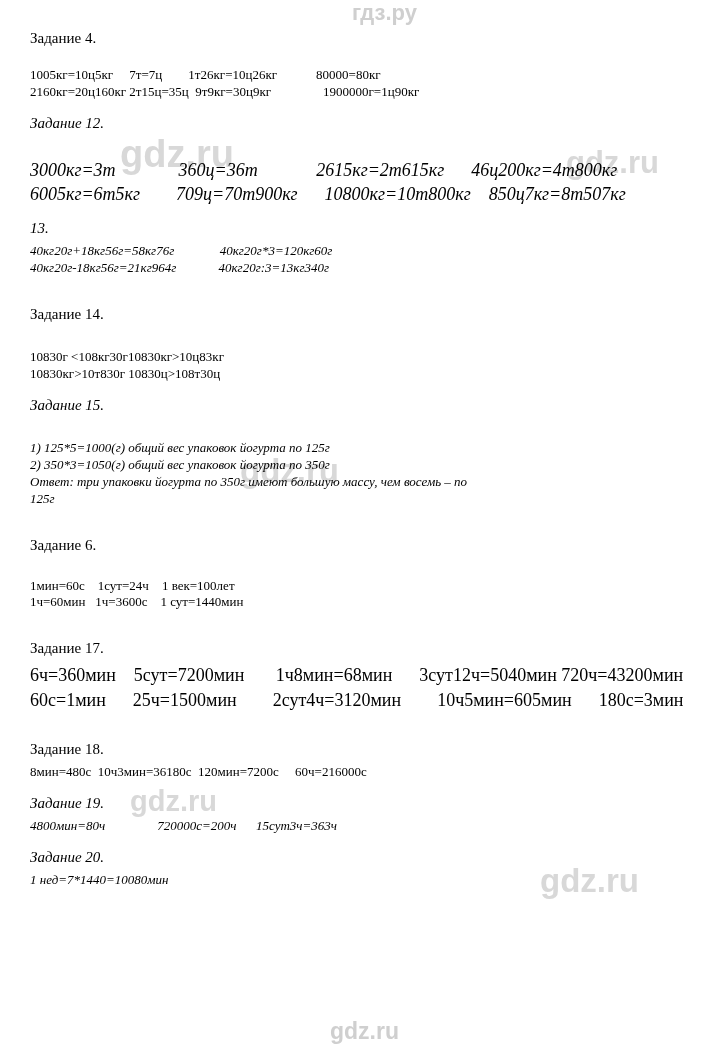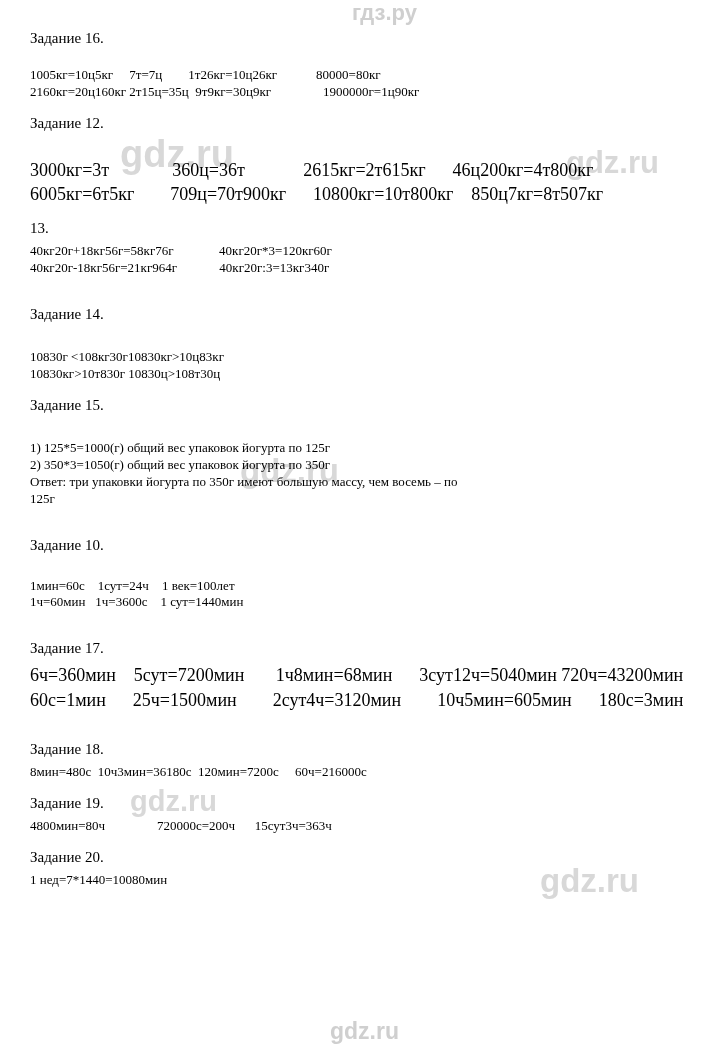--- a/index.html
+++ b/index.html
@@ -38,21 +38,21 @@
   .line {
     font-size: 13px;
     line-height: 1.30;
     white-space: pre;
   }
   .line.small {
     font-size: 18px;
     line-height: 1.35;
   }
   .gap-top-lg { margin-top: 29px; }
-  .gap-top-md { margin-top: 12px; }
+  .gap-top-md { margin-top: 12px; font-style: italic; }
 
   
   .wm {
     position: absolute;
     font-family: "Liberation Sans", sans-serif;
     font-weight: bold;
     color: #d8d8d8;
     z-index: 1;
     user-select: none;
     white-space: nowrap;
@@ -105,21 +105,21 @@
   <div class="wm wm-big1">gdz.ru</div>
   <div class="wm wm-big2">gdz.ru</div>
   <div class="wm wm-big3">gdz.ru</div>
   <div class="wm wm-big4">gdz.ru</div>
   <div class="wm wm-big5">gdz.ru</div>
   <div class="wm wm-bottom">gdz.ru</div>
 
   <div class="content">
 
     <div class="block">
-      <div class="task-title">Задание 16.</div>
+      <div class="task-title">Задание 4.</div>
       <div style="height:14px"></div>
       <div class="line">1005кг=10ц5кг     7т=7ц        1т26кг=10ц26кг            80000=80кг</div>
       <div class="line">2160кг=20ц160кг 2т15ц=35ц  9т9кг=30ц9кг                1900000г=1ц90кг</div>
     </div>
 
     <div class="block gap-top-md">
       <div class="task-title">Задание 12.</div>
       <div style="height:20px"></div>
       <div class="line small">3000кг=3т              360ц=36т             2615кг=2т615кг      46ц200кг=4т800кг</div>
       <div class="line small">6005кг=6т5кг        709ц=70т900кг      10800кг=10т800кг    850ц7кг=8т507кг</div>
@@ -141,21 +141,21 @@
     <div class="block gap-top-md">
       <div class="task-title">Задание 15.</div>
       <div style="height:20px"></div>
       <div class="line">1) 125*5=1000(г) общий вес упаковок йогурта по 125г</div>
       <div class="line">2) 350*3=1050(г) общий вес упаковок йогурта по 350г</div>
       <div class="line">Ответ: три упаковки йогурта по 350г имеют большую массу, чем восемь – по</div>
       <div class="line">125г</div>
     </div>
 
     <div class="block gap-top-lg">
-      <div class="task-title">Задание 10.</div>
+      <div class="task-title">Задание 6.</div>
       <div style="height:18px"></div>
       <div class="line">1мин=60с    1сут=24ч    1 век=100лет</div>
       <div class="line">1ч=60мин   1ч=3600с    1 сут=1440мин</div>
     </div>
 
     <div class="block gap-top-lg">
       <div class="task-title">Задание 17.</div>
       <div class="line small">6ч=360мин    5сут=7200мин       1ч8мин=68мин      3сут12ч=5040мин 720ч=43200мин</div>
       <div class="line small">60с=1мин      25ч=1500мин        2сут4ч=3120мин        10ч5мин=605мин      180с=3мин</div>
     </div>

